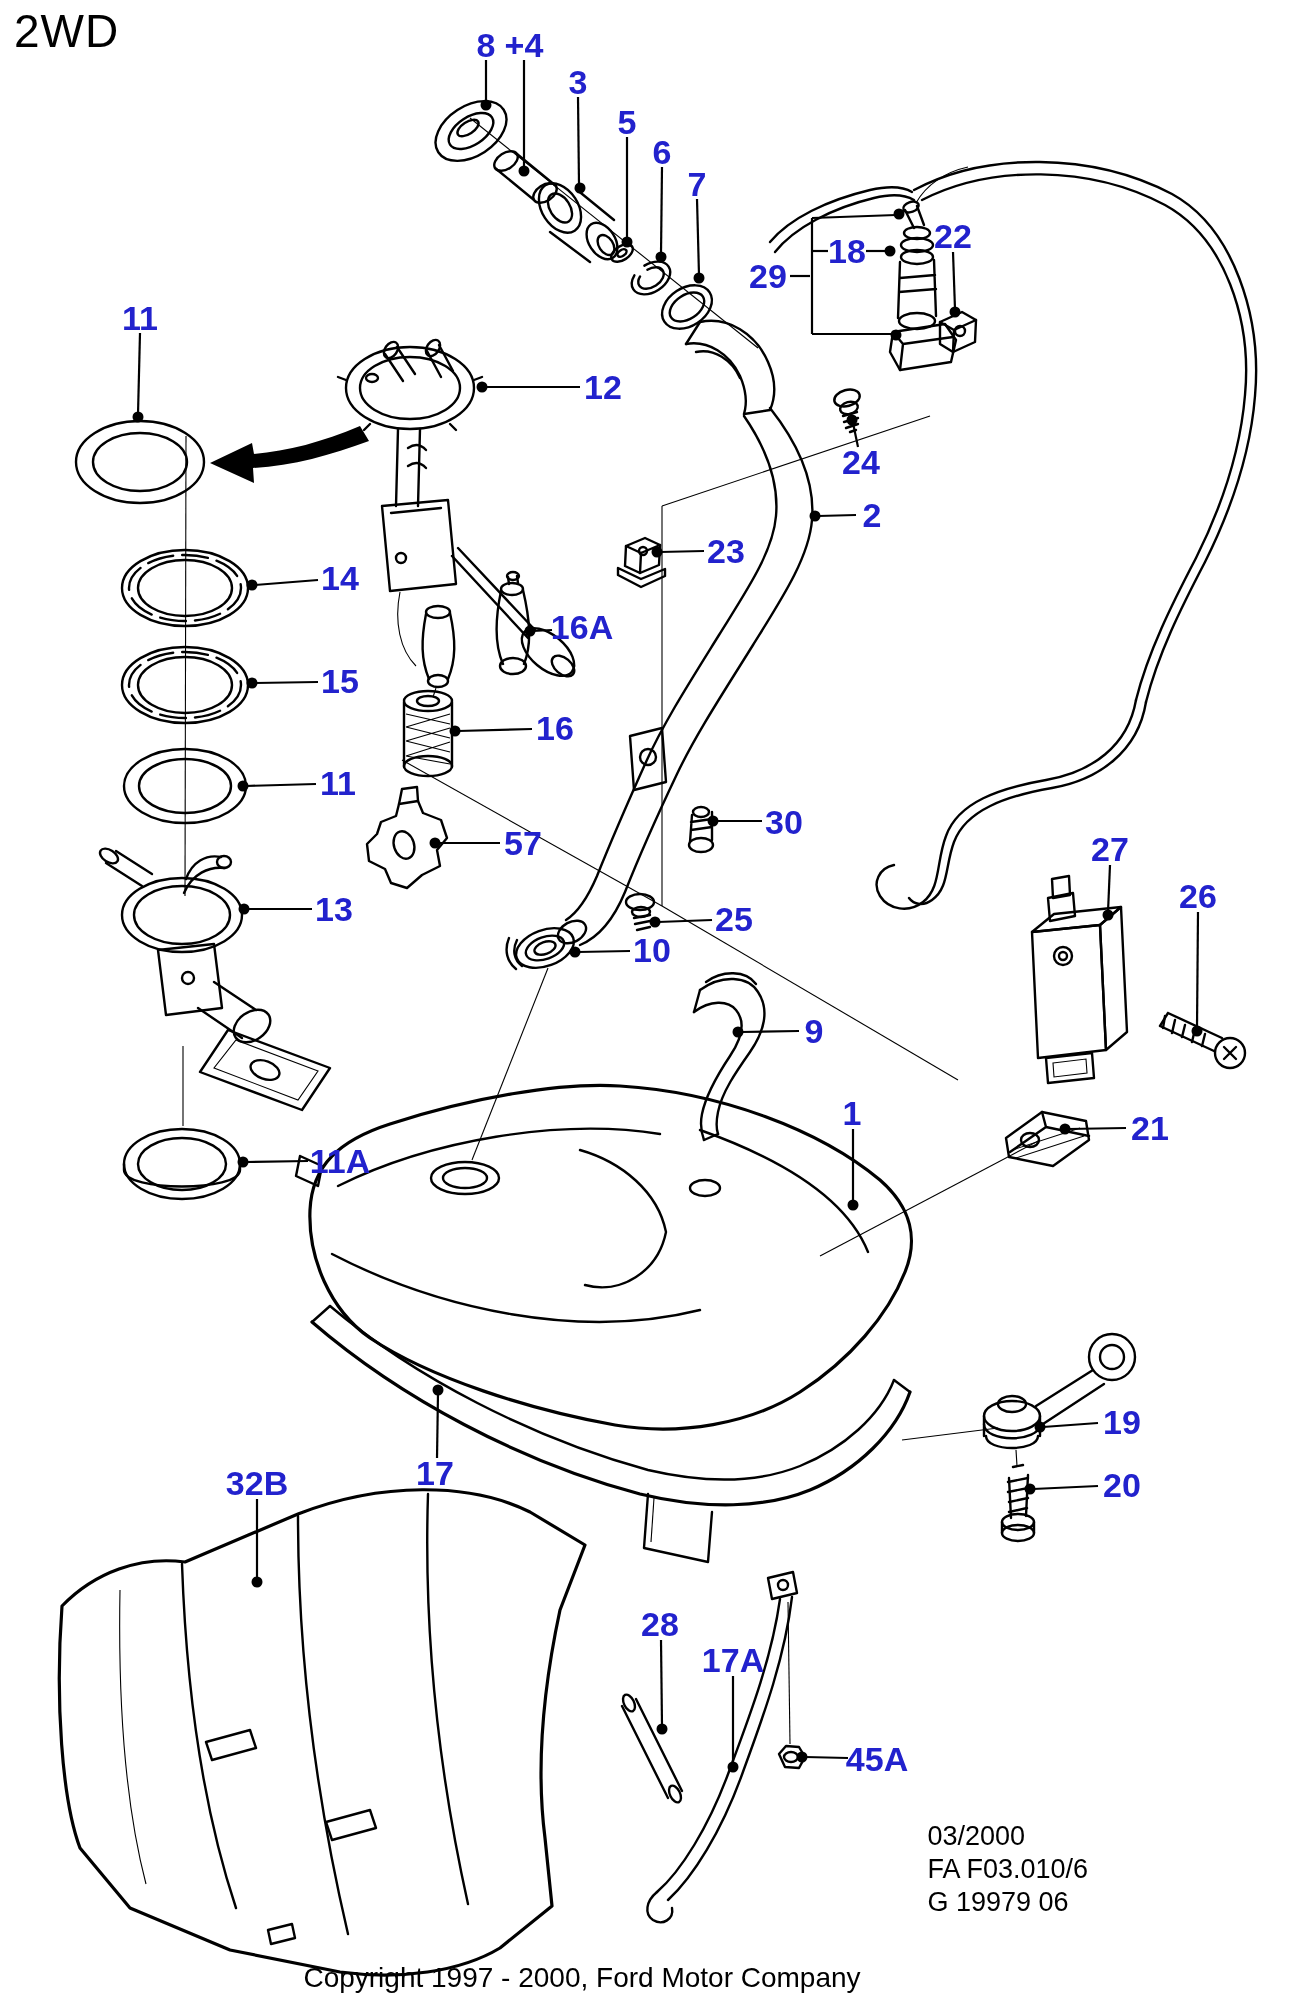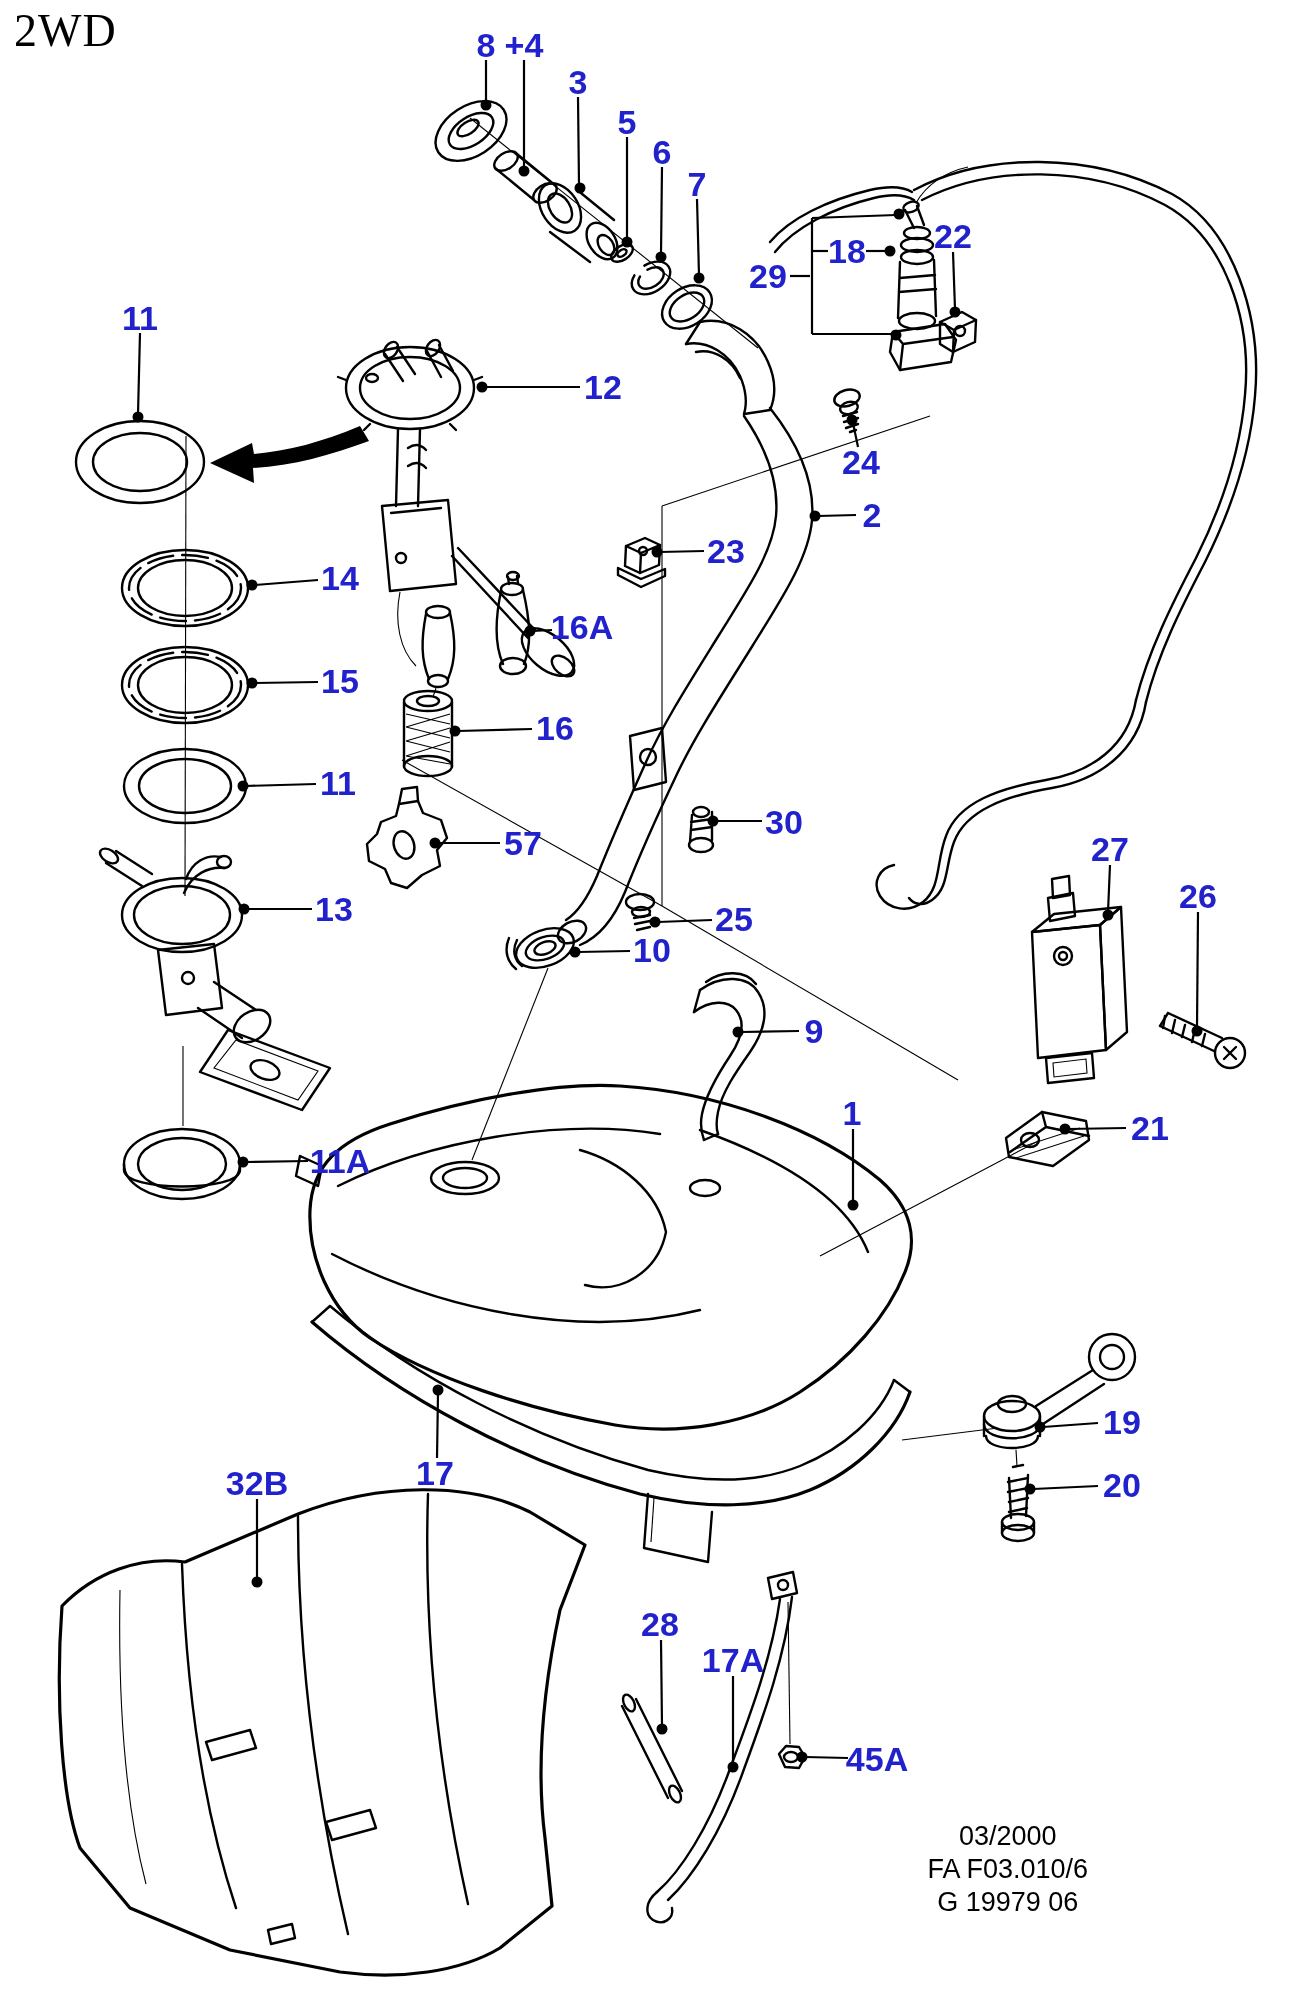--- a/index.html
+++ b/index.html
@@ -1,21 +1,21 @@
 <!DOCTYPE html>
 <html><head>
 <meta charset="utf-8">
 <style>
   html,body{margin:0;padding:0;background:#fff;}
   body{width:1314px;height:2000px;position:relative;overflow:hidden;
        font-family:"Liberation Sans",sans-serif;}
   #stage{position:absolute;left:0;top:0;width:1314px;height:2000px;}
   .title{position:absolute;left:14px;top:4px;font-size:46px;color:#000;
-         letter-spacing:1px;font-family:Liberation Serif, serif;}
-  .plate-info{position:absolute;right:226px;top:1820px;text-align:center;
+         letter-spacing:1px;}
+  .plate-info{position:absolute;right:226px;top:1820px;text-align:left;
               font-size:27px;color:#000;line-height:33px;}
   .copyright{position:absolute;left:582px;top:1962px;transform:translateX(-50%);
              font-size:28px;color:#000;white-space:nowrap;}
   svg{position:absolute;left:0;top:0;}
   .p{fill:none;stroke:#000;stroke-width:2.4;stroke-linecap:round;stroke-linejoin:round;}
   .pt{fill:none;stroke:#000;stroke-width:3.2;stroke-linecap:round;stroke-linejoin:round;}
   .tn{fill:none;stroke:#000;stroke-width:1.1;}
   .ld{fill:none;stroke:#000;stroke-width:2.2;}
   .dt{fill:#000;stroke:none;}
   .fb{fill:#000;stroke:none;}
@@ -444,13 +444,14 @@
         <text x="877" y="1759" class="cl" fill="#2222CD" text-anchor="middle" dominant-baseline="central">45A</text>
       </g>
   </svg>
 
   <div class="plate-info">
     <div>03/2000</div>
     <div>FA F03.010/6</div>
     <div>G 19979 06</div>
   </div>
 
+  <div class="copyright">Copyright 1997 - 2000, Ford Motor Company</div>
 </div>
 
 </body></html>

